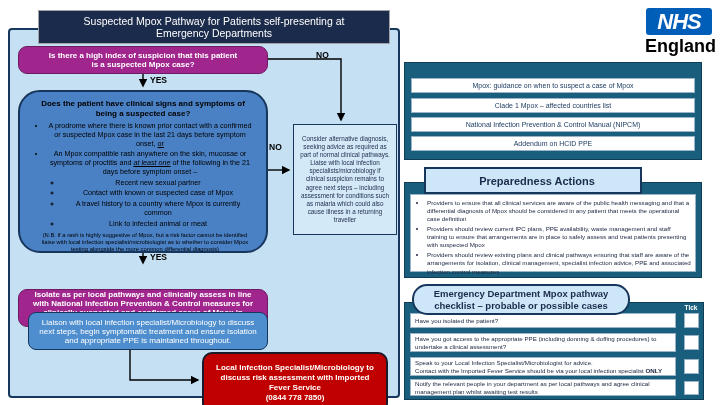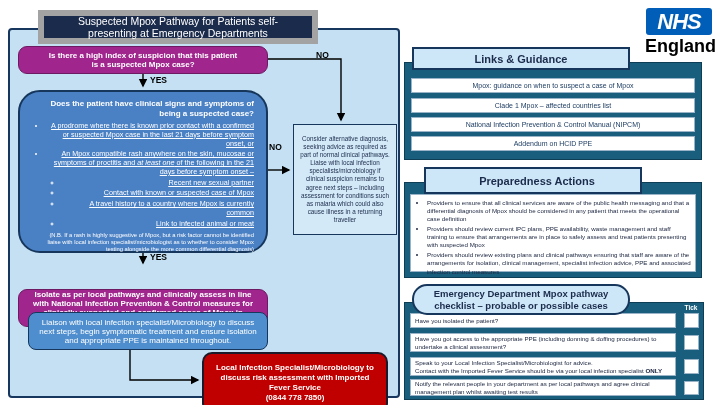--- a/index.html
+++ b/index.html
@@ -1,30 +1,30 @@
 <!DOCTYPE html>
 <html><head>
 <meta charset="utf-8">
 <style>
   html,body{margin:0;padding:0;background:#fff;}
   #page{position:relative;width:720px;height:405px;background:#ffffff;font-family:"Liberation Sans",sans-serif;overflow:hidden;}
   .abs{position:absolute;box-sizing:border-box;}
 
   
   .panel{left:8px;top:28px;width:392px;height:370px;background:#C4E0F2;border:2px solid #17375E;border-radius:4px;}
-  .title-box{left:38px;top:10px;width:280px;height:34px;background:#1B2B4B;border:6px solid #a3a3a3;color:#fff;
+  .title-box{left:38px;top:10px;width:352px;height:34px;background:#1B2B4B;border:1px solid #a3a3a3;color:#fff;
     font-size:10.5px;text-align:center;display:flex;align-items:center;justify-content:center;padding:2px 18px;z-index:3;}
   .node{color:#fff;text-align:center;display:flex;flex-direction:column;align-items:center;justify-content:center;z-index:2;}
   .magenta{background:#A0268E;border:1px solid #6E1A62;border-radius:9px;}
   .q1{left:18px;top:46px;width:250px;height:28px;font-size:8px;font-weight:bold;padding:2px 28px;}
   .criteria{left:18px;top:90px;width:250px;height:163px;background:#4A80C4;border:2px solid #16365C;border-radius:22px;
-    color:#ffffff;text-align:right;padding:7px 12px 5px 12px;z-index:2;}
+    color:#000000;text-align:center;padding:7px 12px 5px 12px;z-index:2;}
   .criteria .hd{font-size:8px;font-weight:bold;line-height:1.25;margin-bottom:3px;}
   .criteria ul{margin:0;padding-left:14px;font-size:7.2px;line-height:1.22;}
-  .criteria ul li{margin-bottom:2px;text-decoration:underline;}
+  .criteria ul li{margin-bottom:2px;}
   .criteria ul.sub{padding-left:16px;margin-top:2px;}
   .criteria .note{font-size:5.8px;line-height:1.2;margin-top:3px;padding-left:4px;}
   .u{text-decoration:underline;}
   .ui{text-decoration:underline;font-style:italic;}
   .consider{left:293px;top:124px;width:104px;height:111px;background:#D3E9F7;border:1.5px solid #16365C;color:#1B2B4B;
     font-size:6.3px;line-height:1.28;text-align:center;display:flex;align-items:center;justify-content:center;padding:4px 6px;z-index:2;}
   .isolate{left:18px;top:267px;width:250px;height:38px;font-size:8px;font-weight:600;padding:2px 8px;margin-top:22px;}
   .liaison{left:28px;top:312px;width:240px;height:38px;background:#4E8ECE;border:1.5px solid #16365C;border-radius:8px;
     font-size:8px;padding:2px 8px;}
   .redbox{left:202px;top:352px;width:186px;height:61px;background:#C00000;border:2px solid #1A1A2B;border-radius:10px;
@@ -114,23 +114,20 @@
   <div class="abs node redbox">
     <span>Local Infection Specialist/Microbiology to discuss risk assessment with Imported Fever Service</span>
     <span>(0844 778 7850)</span>
   </div>
 
   <div class="abs nhs-box">
     <span>NHS</span>
   </div>
   <div class="abs england">England</div>
 
-  <div class="abs sec-header" style="left:412px;top:47px;height:23px;font-size:11px;">
-    <span>Links &amp; Guidance</span>
-  </div>
   <div class="abs dark" style="left:404px;top:62px;width:298px;height:98px;"></div>
   <div class="abs link-row" style="left:411px;top:78px;width:284px;height:15px;">Mpox: guidance on when to suspect a case of Mpox</div>
   <div class="abs link-row" style="left:411px;top:98px;width:284px;height:15px;">Clade 1 Mpox – affected countries list</div>
   <div class="abs link-row" style="left:411px;top:117px;width:284px;height:15px;">National Infection Prevention &amp; Control Manual (NIPCM)</div>
   <div class="abs link-row" style="left:411px;top:136px;width:284px;height:15px;">Addendum on HCID PPE</div>
 
   <div class="abs sec-header" style="left:424px;top:167px;height:27px;font-size:11px;padding-left:8px;">
     <span>Preparedness Actions</span>
   </div>
   <div class="abs dark" style="left:404px;top:182px;width:298px;height:96px;"></div>

